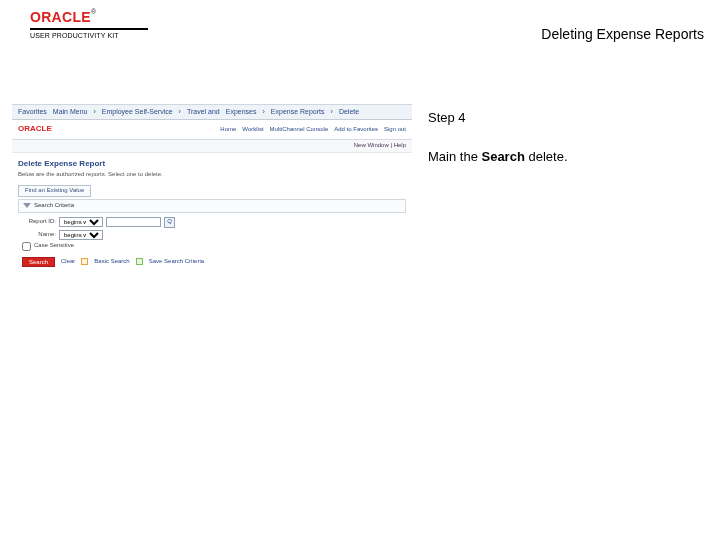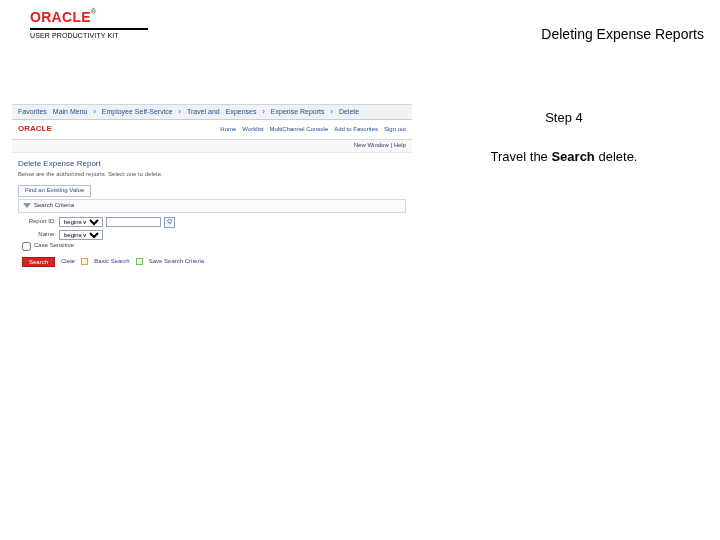--- a/index.html
+++ b/index.html
@@ -58,21 +58,20 @@
   .screenshot-col {
     width: 420px;
     padding-left: 12px;
   }
   .instr-col {
     width: 280px;
     padding-left: 8px;
     padding-top: 6px;
     font-size: 13px;
     color: #000;
-    text-align: center;
   }
   .step-label { margin-bottom: 24px; }
   .instr-text .bold { font-weight: bold; }
 
   
   .mini {
     width: 400px;
     font-size: 7px;
     color: #334;
     line-height: 1.3;
@@ -111,21 +110,21 @@
     background: #f7f8fa;
     text-align: right;
     font-size: 6px;
     padding: 2px 6px;
     color: #435;
     border-bottom: 1px solid #e6e8eb;
   }
   .mini-body { padding: 6px; }
   .mini-h {
     color: #2b4b88;
-    font-weight: normal;
+    font-weight: bold;
     font-size: 8px;
   }
   .mini-desc {
     color: #555;
     font-size: 6px;
     margin-top: 2px;
   }
   .mini-tab {
     display: inline-block;
     border: 1px solid #b9c2cf;
@@ -277,17 +276,17 @@
           <span class="mini-ico g"></span>
           <span class="mini-link">Save Search Criteria</span>
         </div>
       </div>
     </div>
   </div>
 
   <div class="instr-col">
     <div class="step-label">Step 4</div>
     <div class="instr-text">
-      <span>Travel the </span><span class="bold">Search</span><span> delete.</span>
+      <span>Main the </span><span class="bold">Search</span><span> delete.</span>
     </div>
   </div>
 
 </div>
 
 </body></html>

